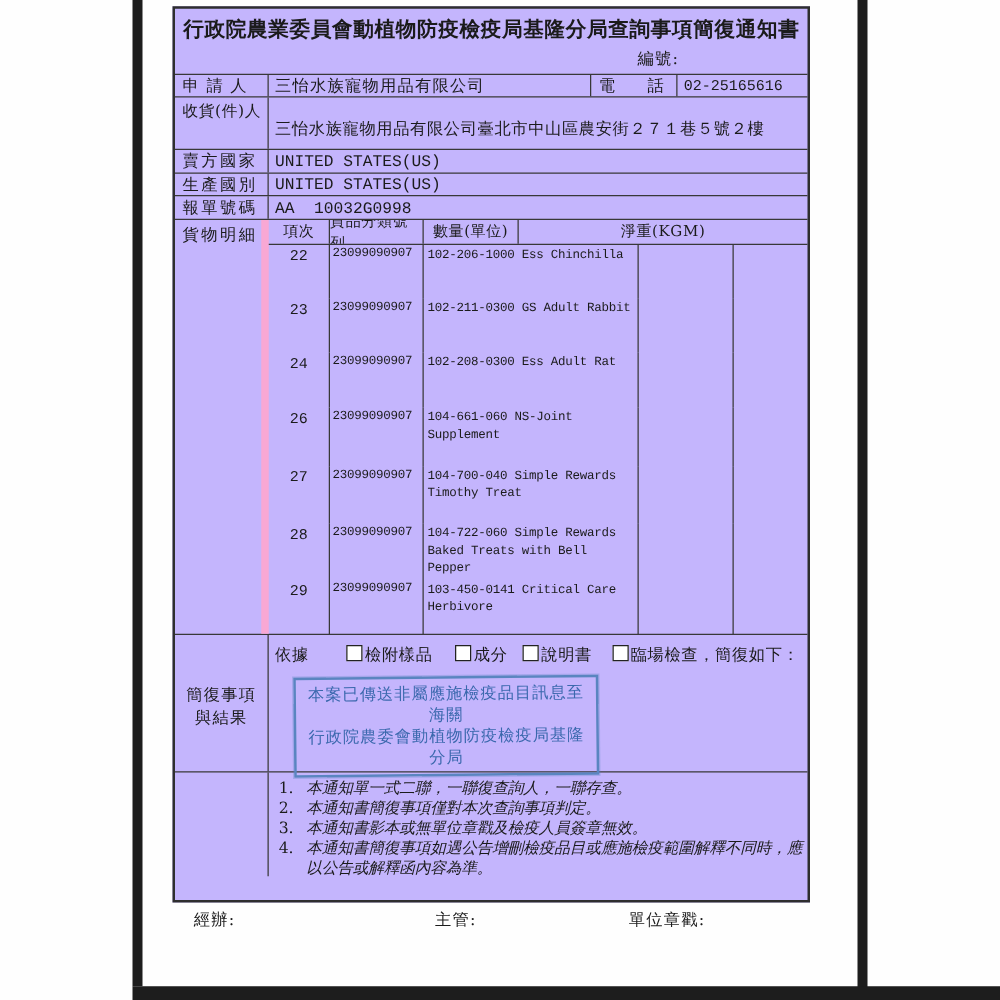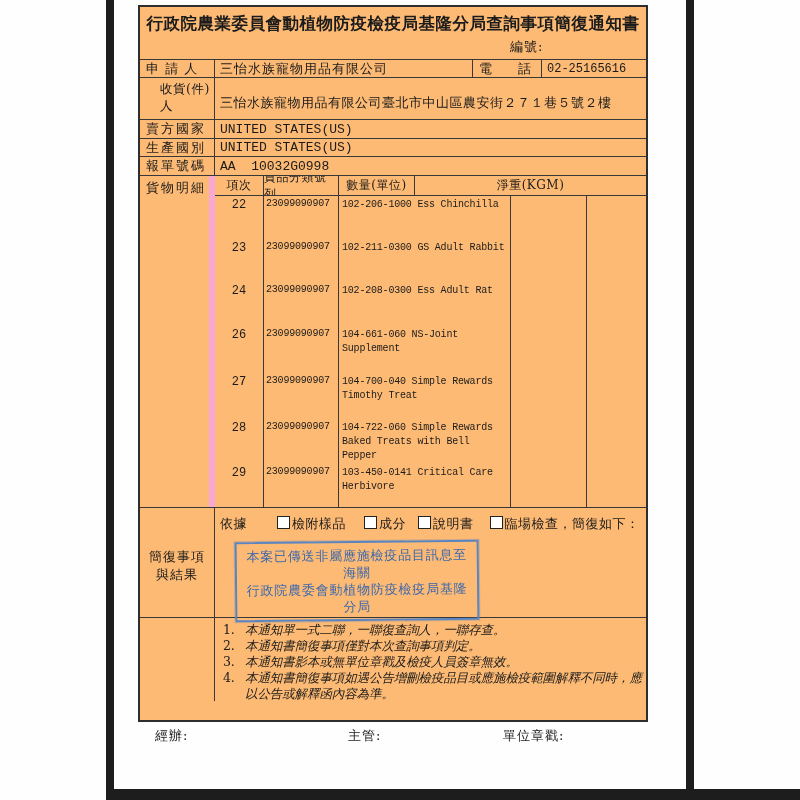--- a/index.html
+++ b/index.html
@@ -10,21 +10,21 @@
     font-family:"DejaVu Serif","Liberation Serif",serif; color:#1b1b1b;
   }
 
   
   .bar-left   { position:absolute; left:106px; top:0;    width:8px;  height:789px; background:#1d1d1d; }
   .bar-right  { position:absolute; left:686px; top:0;    width:8px;  height:800px; background:#1d1d1d; }
   .bar-bottom { position:absolute; left:106px; top:789px; width:694px; height:11px; background:#1d1d1d; }
 
   .doc {
     position:absolute; left:138px; top:5px; width:510px; height:717px;
-    border:2px solid #2e2e2e; background:#fdba74; box-sizing:border-box;
+    border:2px solid #2e2e2e; background:#c4b5fd; box-sizing:border-box;
     display:flex; flex-direction:column;
   }
   .row { display:flex; border-bottom:1px solid #383838; box-sizing:border-box; flex:0 0 auto; }
   .row:last-child { border-bottom:none; }
   .c { border-right:1px solid #383838; box-sizing:border-box; overflow:hidden; }
   .c:last-child { border-right:none; }
 
   .mono { font-family:"Liberation Mono","DejaVu Sans Mono",monospace; white-space:pre; }
 
   
@@ -37,21 +37,21 @@
   .val { display:flex; align-items:center; padding-left:5px; font-size:13px; }
   .val-cjk { display:flex; align-items:center; padding-left:5px; font-size:13px; letter-spacing:1px; }
 
   .w-label { width:75px; flex:0 0 75px; }
   .w-val1  { width:258px; flex:0 0 258px; }
   .w-lbl2  { width:69px; flex:0 0 69px; }
   .w-val2  { flex:1 1 auto; font-size:12px; }
 
   .h19 { height:19px; } .h18 { height:18px; } .h42 { height:42px; }
 
-  .consignee-lbl { align-items:flex-start; padding-top:3px; padding-left:20px; letter-spacing:0.5px; font-size:12.5px; }
+  .consignee-lbl { align-items:flex-start; padding-top:3px; padding-left:6px; letter-spacing:0.5px; font-size:12.5px; }
   .consignee-val { align-items:flex-start; padding-top:16px; letter-spacing:0.5px; }
 
   
   .goods { display:flex; height:332px; border-bottom:1px solid #383838; box-sizing:border-box; }
   .goods-label { width:75px; flex:0 0 75px; border-right:6px solid #f9a8d4; box-sizing:border-box;
                  padding-top:3px; padding-left:6px; font-size:13px; letter-spacing:2px; }
   .goods-right { flex:1 1 auto; display:flex; flex-direction:column; }
   .goods-head { display:flex; height:20px; border-bottom:1px solid #383838; box-sizing:border-box; flex:0 0 auto; }
   .goods-head .c { display:flex; align-items:center; justify-content:center; font-size:12px; letter-spacing:0.5px; }
   .col-no   { width:49px;  flex:0 0 49px;text-align:center; }

